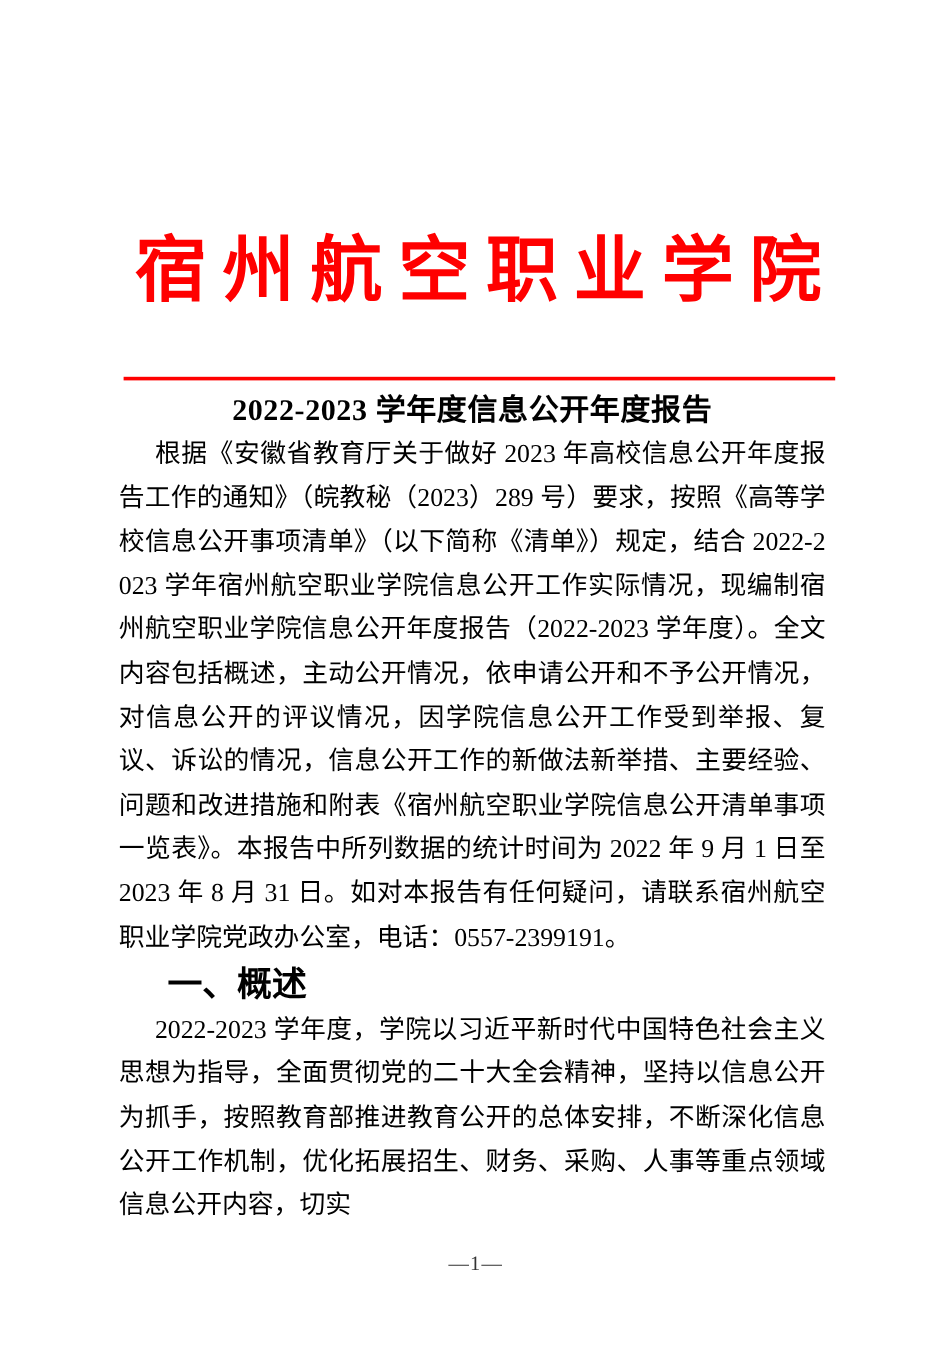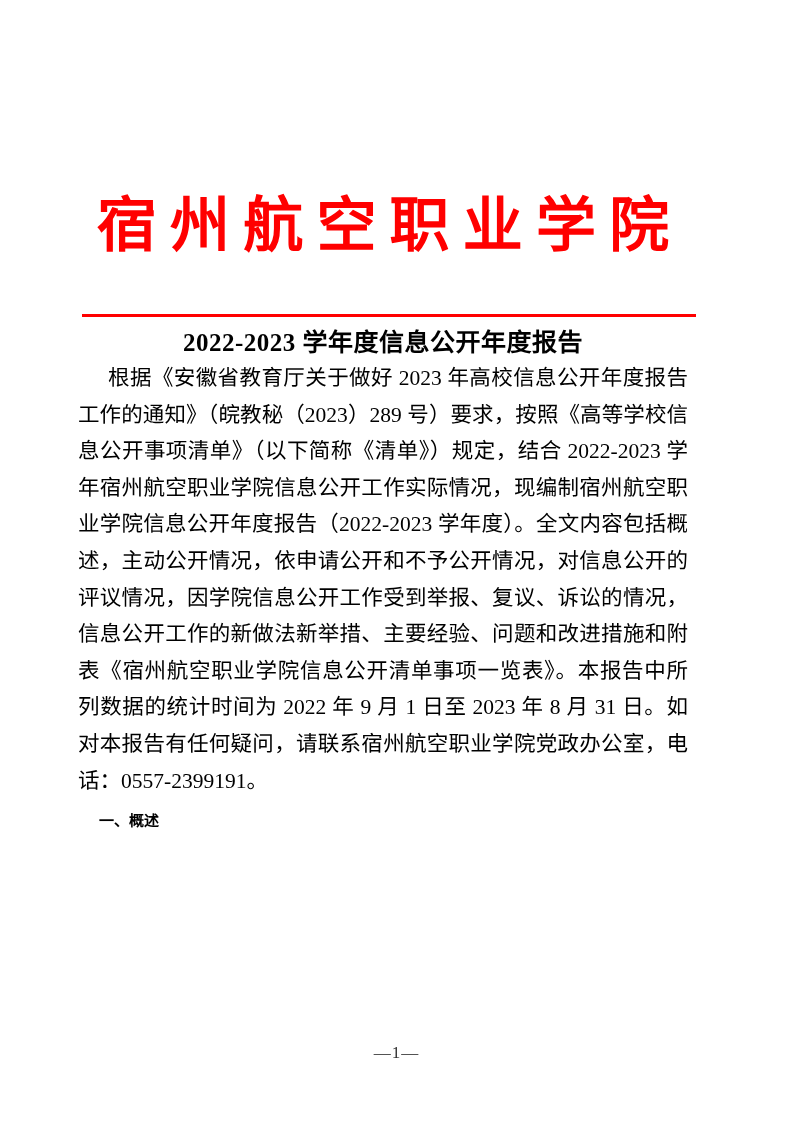--- a/index.html
+++ b/index.html
@@ -13,21 +13,21 @@
     background: var(--page-background);
     font-family: "Liberation Serif", "DejaVu Serif", serif;
     color: var(--text-color);
   }
   .page {
     position: relative;
     width: 793px;
     height: 1122px;
     margin: 0 auto;
     background: var(--page-background);
-    padding: 0 105px 0 78px;
+    padding: 0 105px 0 99px;
     overflow: hidden;
   }
   .doc-header { text-align: center; }
   .institution-title {
     margin: 188px 0 0 0;
     font-size: 60px;
     line-height: 76px;
     font-weight: bold;
     color: var(--accent-color);
     letter-spacing: 0.22em;
@@ -52,21 +52,21 @@
     line-height: 36.6px;
     text-align: justify;
   }
   .doc-body p {
     margin: 0;
     text-indent: 1.4em;
     word-break: break-all;
   }
   .section-heading {
     margin: 4px 0 0 0;
-    font-size: 15px;
+    font-size: 29px;
     line-height: 36.6px;
     font-weight: bold;
     text-indent: 1.4em;
     font-family: "Liberation Sans", "DejaVu Sans", sans-serif;
   }
   .doc-footer {
     position: absolute;
     left: 0;
     right: 0;
     top: 1042px;
@@ -84,19 +84,20 @@
 
   <header class="doc-header">
     <h1 class="institution-title">宿州航空职业学院</h1>
     <div class="red-divider"></div>
     <h2 class="report-title">2022-2023 学年度信息公开年度报告</h2>
   </header>
 
   <main class="doc-body">
     <p>根据《安徽省教育厅关于做好 2023 年高校信息公开年度报告工作的通知》（皖教秘（2023）289 号）要求，按照《高等学校信息公开事项清单》（以下简称《清单》）规定，结合 2022-2023 学年宿州航空职业学院信息公开工作实际情况，现编制宿州航空职业学院信息公开年度报告（2022-2023 学年度）。全文内容包括概述，主动公开情况，依申请公开和不予公开情况，对信息公开的评议情况，因学院信息公开工作受到举报、复议、诉讼的情况，信息公开工作的新做法新举措、主要经验、问题和改进措施和附表《宿州航空职业学院信息公开清单事项一览表》。本报告中所列数据的统计时间为 2022 年 9 月 1 日至 2023 年 8 月 31 日。如对本报告有任何疑问，请联系宿州航空职业学院党政办公室，电话：0557-2399191。</p>
     <h3 class="section-heading">一、概述</h3>
+    <p>2022-2023 学年度，学院以习近平新时代中国特色社会主义思想为指导，全面贯彻党的二十大全会精神，坚持以信息公开为抓手，按照教育部推进教育公开的总体安排，不断深化信息公开工作机制，优化拓展招生、财务、采购、人事等重点领域信息公开内容，切实</p>
   </main>
 
   <footer class="doc-footer">
     <span>—1—</span>
   </footer>
 
 </div>
 
 </body></html>

